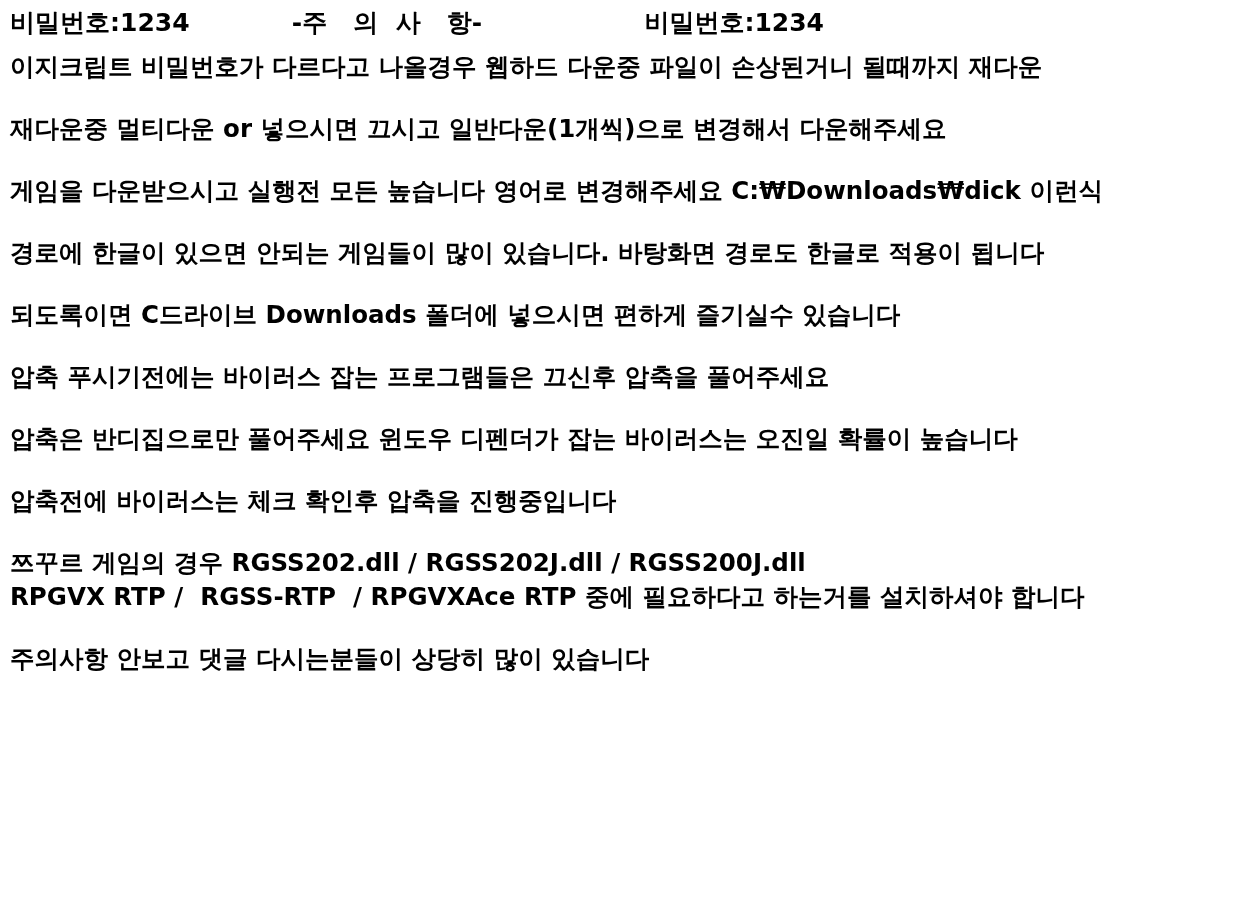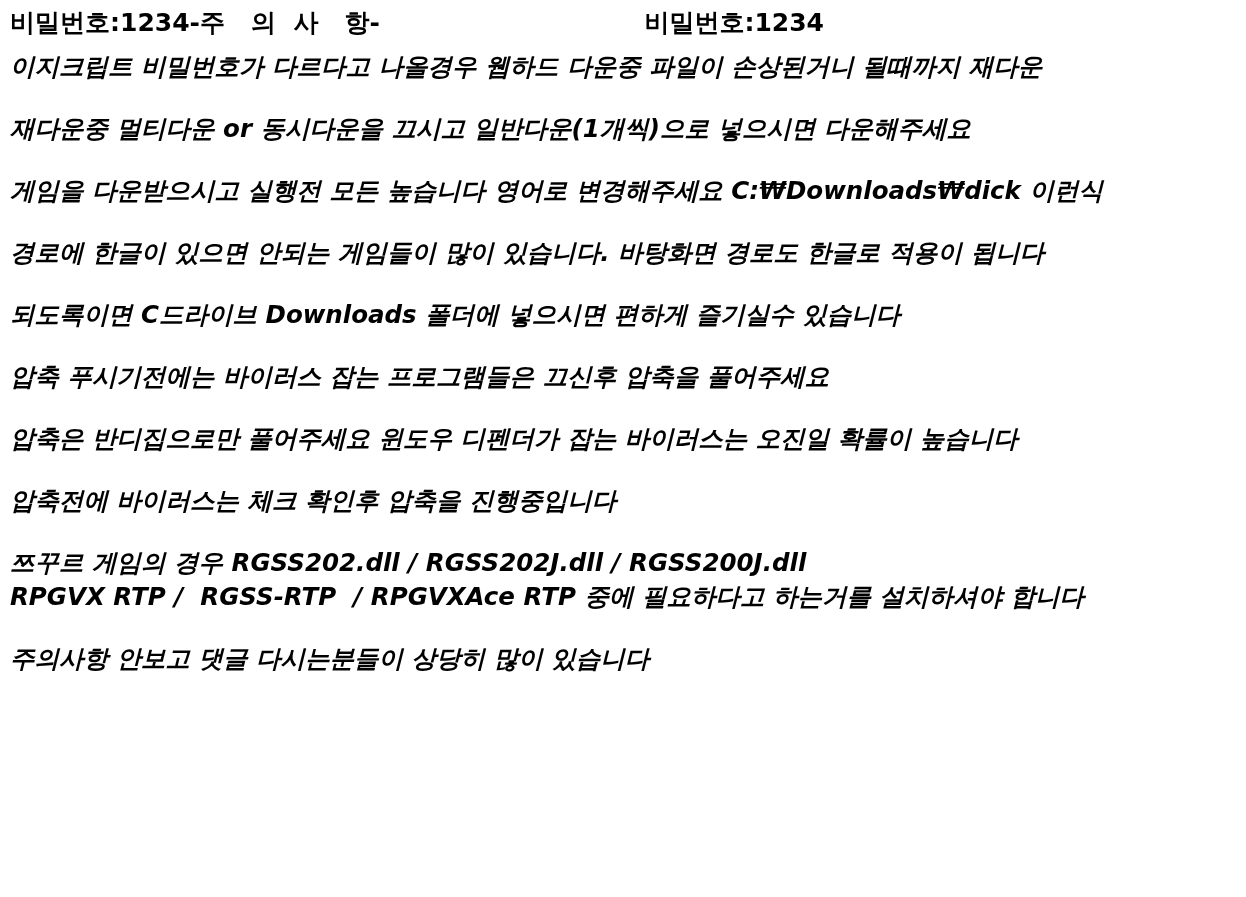--- a/index.html
+++ b/index.html
@@ -28,34 +28,33 @@
     font-size: 25px;
     line-height: 30px;
     height: 44px;
     white-space: pre;
   }
   .header-left {
     flex: 0 0 auto;
   }
   .header-center {
     flex: 1 1 auto;
-    text-align: left;
+    text-align: center;
     padding-right: 60px;
   }
   .header-right {
     flex: 0 0 auto;
     padding-right: 210px;
   }
   .body-line {
     font-weight: bold;
     font-size: 24.5px;
     line-height: 29px;
     white-space: pre;
     margin-bottom: 33px;
-    font-style: italic;
   }
   .body-line.tight {
     margin-bottom: 5px;
   }
   .body-line.last {
     margin-bottom: 0;
   }
 </style>
 </head>
 <body>
@@ -63,21 +62,21 @@
 <div class="page">
 
   <div class="header-row">
     <span class="header-left">비밀번호:1234</span>
     <span class="header-center">-주   의  사   항-</span>
     <span class="header-right">비밀번호:1234</span>
   </div>
 
   <div class="body-line">이지크립트 비밀번호가 다르다고 나올경우 웹하드 다운중 파일이 손상된거니 될때까지 재다운</div>
 
-  <div class="body-line">재다운중 멀티다운 or 동시다운을 끄시고 일반다운(1개씩)으로 넣으시면 다운해주세요</div>
+  <div class="body-line">재다운중 멀티다운 or 넣으시면 끄시고 일반다운(1개씩)으로 변경해서 다운해주세요</div>
 
   <div class="body-line">게임을 다운받으시고 실행전 모든 높습니다 영어로 변경해주세요 C:₩Downloads₩dick 이런식</div>
 
   <div class="body-line">경로에 한글이 있으면 안되는 게임들이 많이 있습니다. 바탕화면 경로도 한글로 적용이 됩니다</div>
 
   <div class="body-line">되도록이면 C드라이브 Downloads 폴더에 넣으시면 편하게 즐기실수 있습니다</div>
 
   <div class="body-line">압축 푸시기전에는 바이러스 잡는 프로그램들은 끄신후 압축을 풀어주세요</div>
 
   <div class="body-line">압축은 반디집으로만 풀어주세요 윈도우 디펜더가 잡는 바이러스는 오진일 확률이 높습니다</div>

